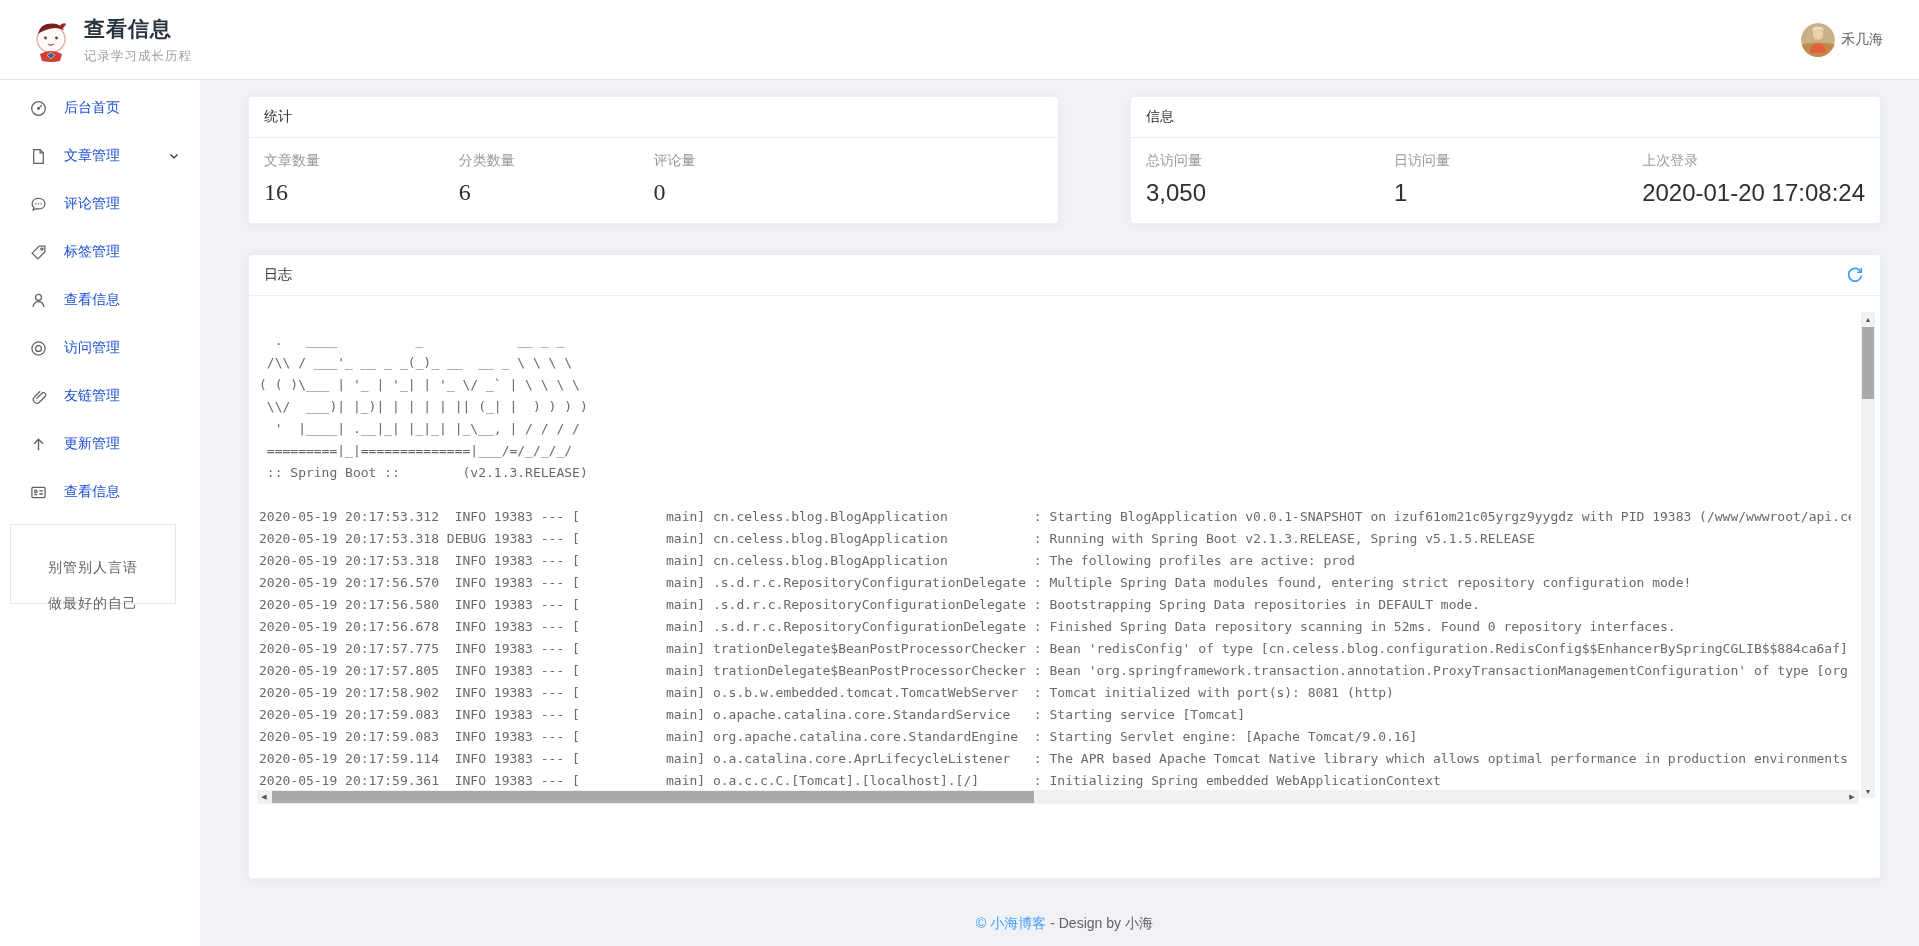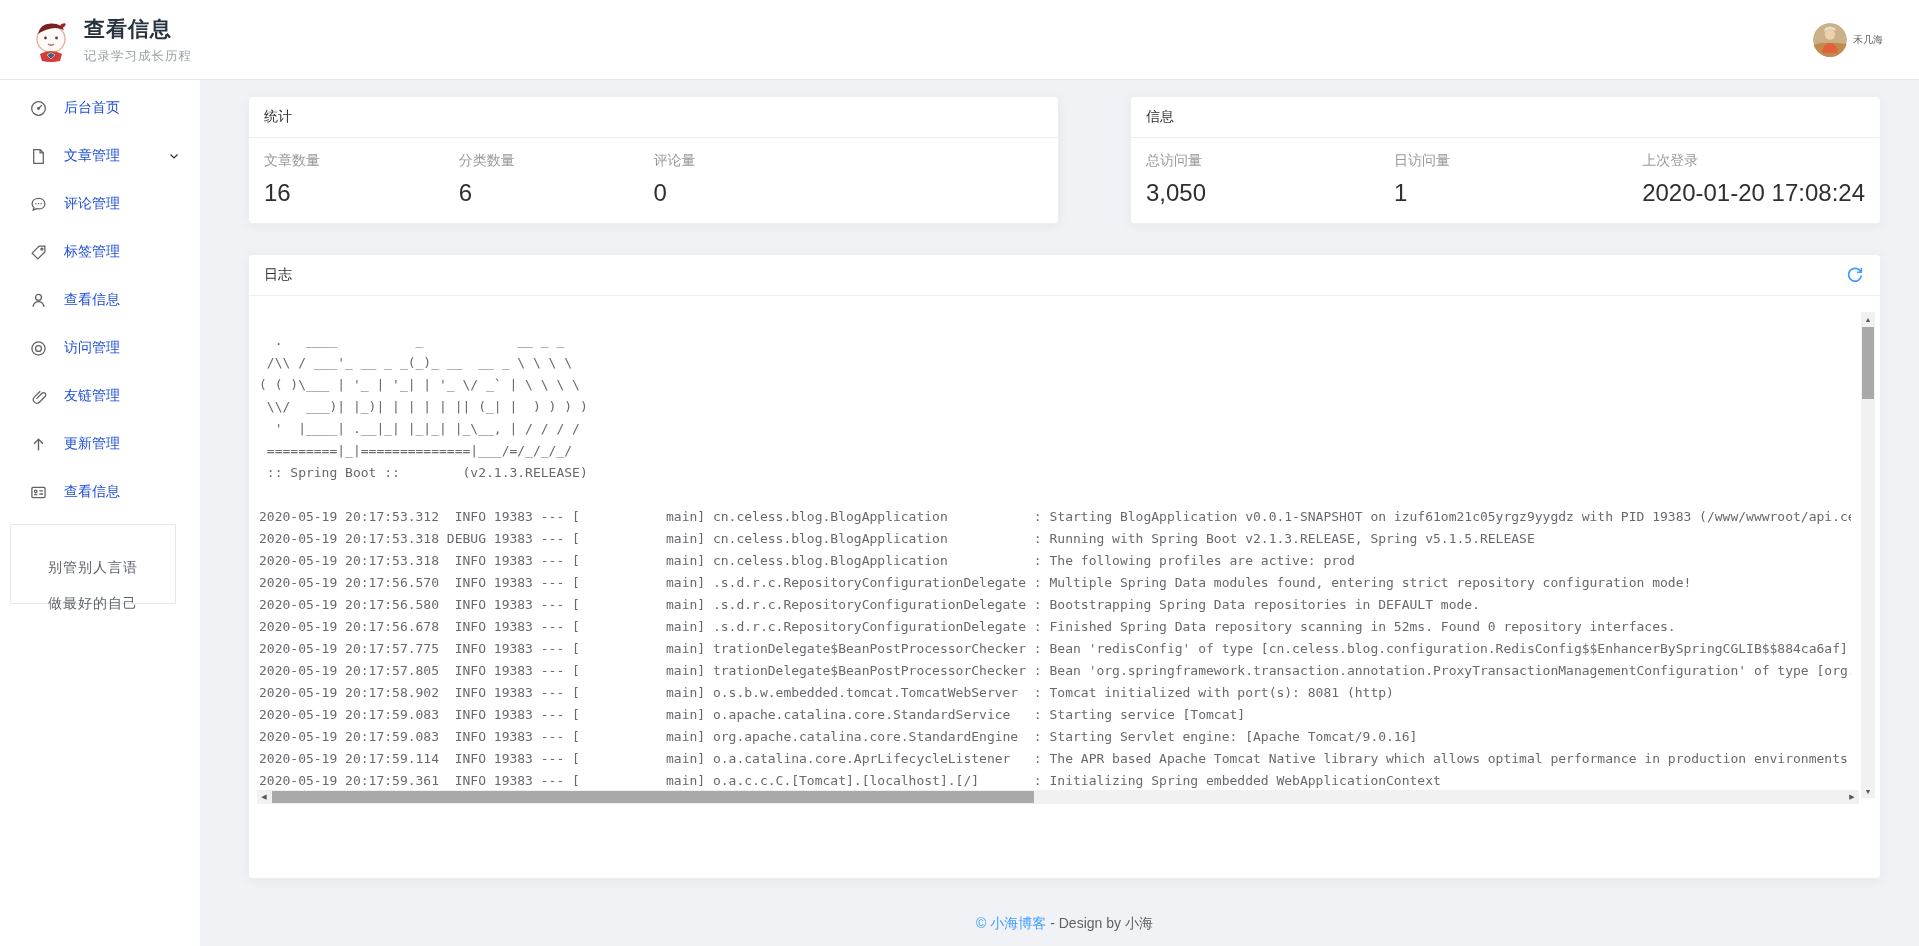--- a/index.html
+++ b/index.html
@@ -9,21 +9,21 @@
   
   .topbar { position:absolute; top:0; left:0; width:1919px; height:80px; background:#fff;
             border-bottom:1px solid #e6e6e6; display:flex; align-items:center; justify-content:space-between;
             padding:0 36px 0 30px; z-index:5; }
   .brand { display:flex; align-items:center; }
   .brand-text { margin-left:12px; }
   .brand-title { font-size:21px; font-weight:bold; color:#27333e; letter-spacing:1px; }
   .brand-sub { font-size:12.5px; color:#9aa1a9; margin-top:5px; letter-spacing:1px; }
   .userbox { display:flex; align-items:center; cursor:pointer; }
   .avatar { width:34px; height:34px; border-radius:50%; overflow:hidden; flex:0 0 auto; }
-  .username { font-size:10px; color:#606266; margin-left:6px; }
+  .username { font-size:14px; color:#606266; margin-left:6px; }
 
   
   .sidebar { position:absolute; top:80px; left:0; width:200px; height:866px; background:#fff; }
   .menu { padding-top:4px; }
   .menu-item { height:48px; display:flex; align-items:center; padding:0 20px 0 30px; font-size:14px;
                color:#1d4ed8; cursor:pointer; }
   .menu-item .mi-icon { width:17px; height:17px; margin-right:17px; flex:0 0 auto; display:inline-flex; }
   .menu-item .mi-label { flex:1 1 auto; }
   .menu-item .mi-caret { width:12px; height:12px; flex:0 0 auto; }
   .motto { margin:8px 10px 0 10px; width:166px; height:80px; border:1px solid #e4e7ed; background:#fff;
@@ -32,21 +32,21 @@
 
   
   .main { position:absolute; top:80px; left:200px; width:1719px; height:786px; padding:16px 38px 0 48px; }
   .cards-row { display:flex; }
   .card { background:#fff; border:1px solid #ebeef5; border-radius:4px; box-shadow:0 2px 12px rgba(0,0,0,.05); }
   .card-header { height:41px; border-bottom:1px solid #ebeef5; display:flex; align-items:center;
                  justify-content:space-between; padding:0 16px 0 15px; font-size:14px; color:#303133; }
   .stats-card { width:811px; height:128px; }
   .info-card  { width:751px; height:128px; margin-left:71px; }
   .stat-body { display:grid; padding:14px 15px 0 15px; }
-  .stats-card .stat-body { grid-template-columns:repeat(4,1fr); }
+  .stats-card .stat-body { grid-template-columns:repeat(4,1fr);font-family:Liberation Serif, serif; }
   .info-card  .stat-body { grid-template-columns:repeat(3,1fr);gap:33px; }
   .stat-label { font-size:14px; color:#97999c; }
   .stat-value { font-size:24px; color:#2d2f33; margin-top:9px; white-space:nowrap; }
 
   
   .log-card { width:1633px; height:625px; margin-top:30px; position:relative; }
   .refresh-btn { width:18px; height:18px; display:inline-flex; cursor:pointer; }
   .log-body { position:relative; height:582px; }
   .log-pre { position:absolute; top:12px; left:10px; width:1592px; height:484px; overflow:hidden;
              white-space:pre; font-family:"DejaVu Sans Mono","Liberation Mono",monospace;

